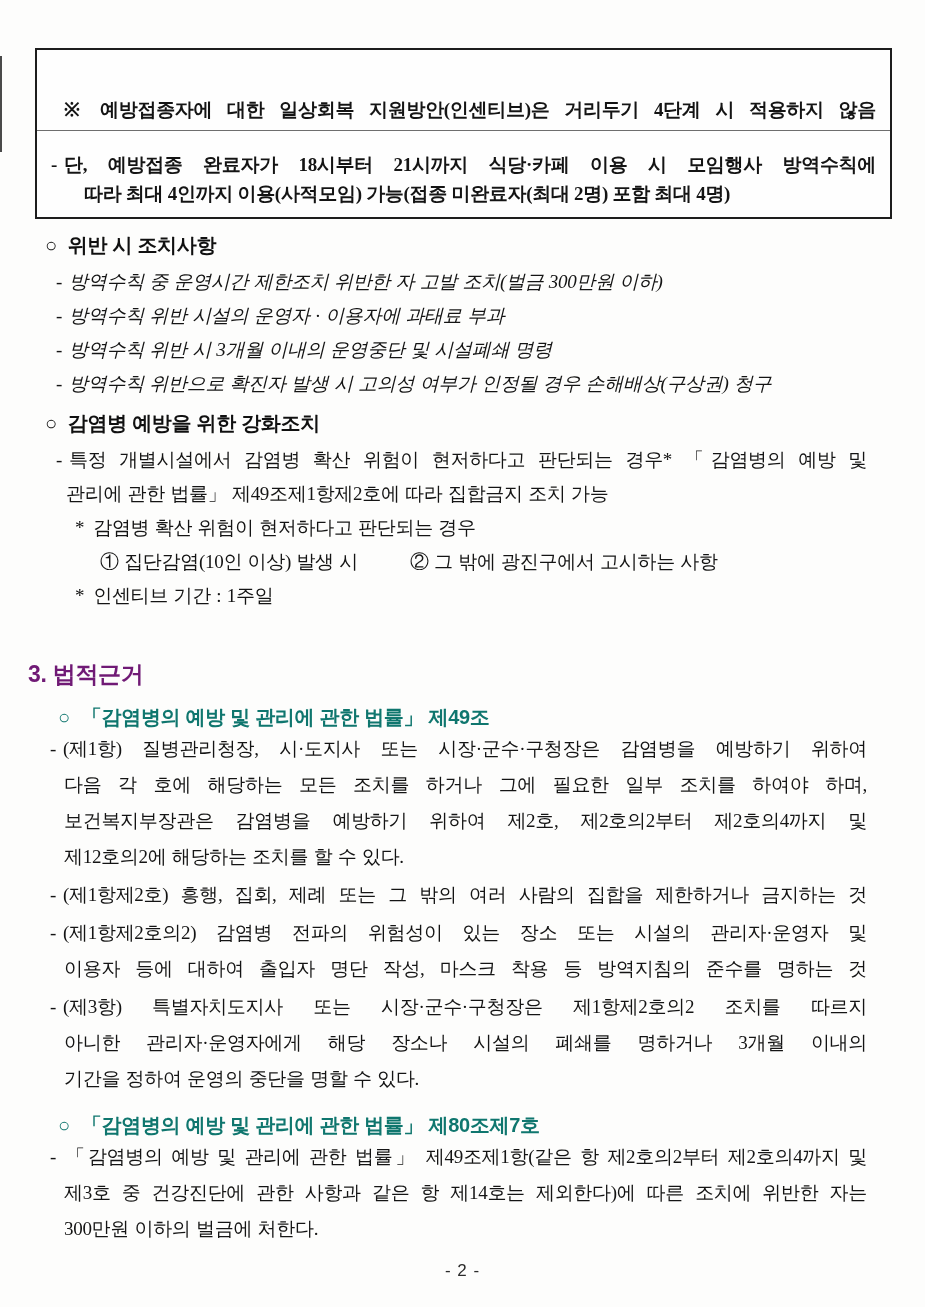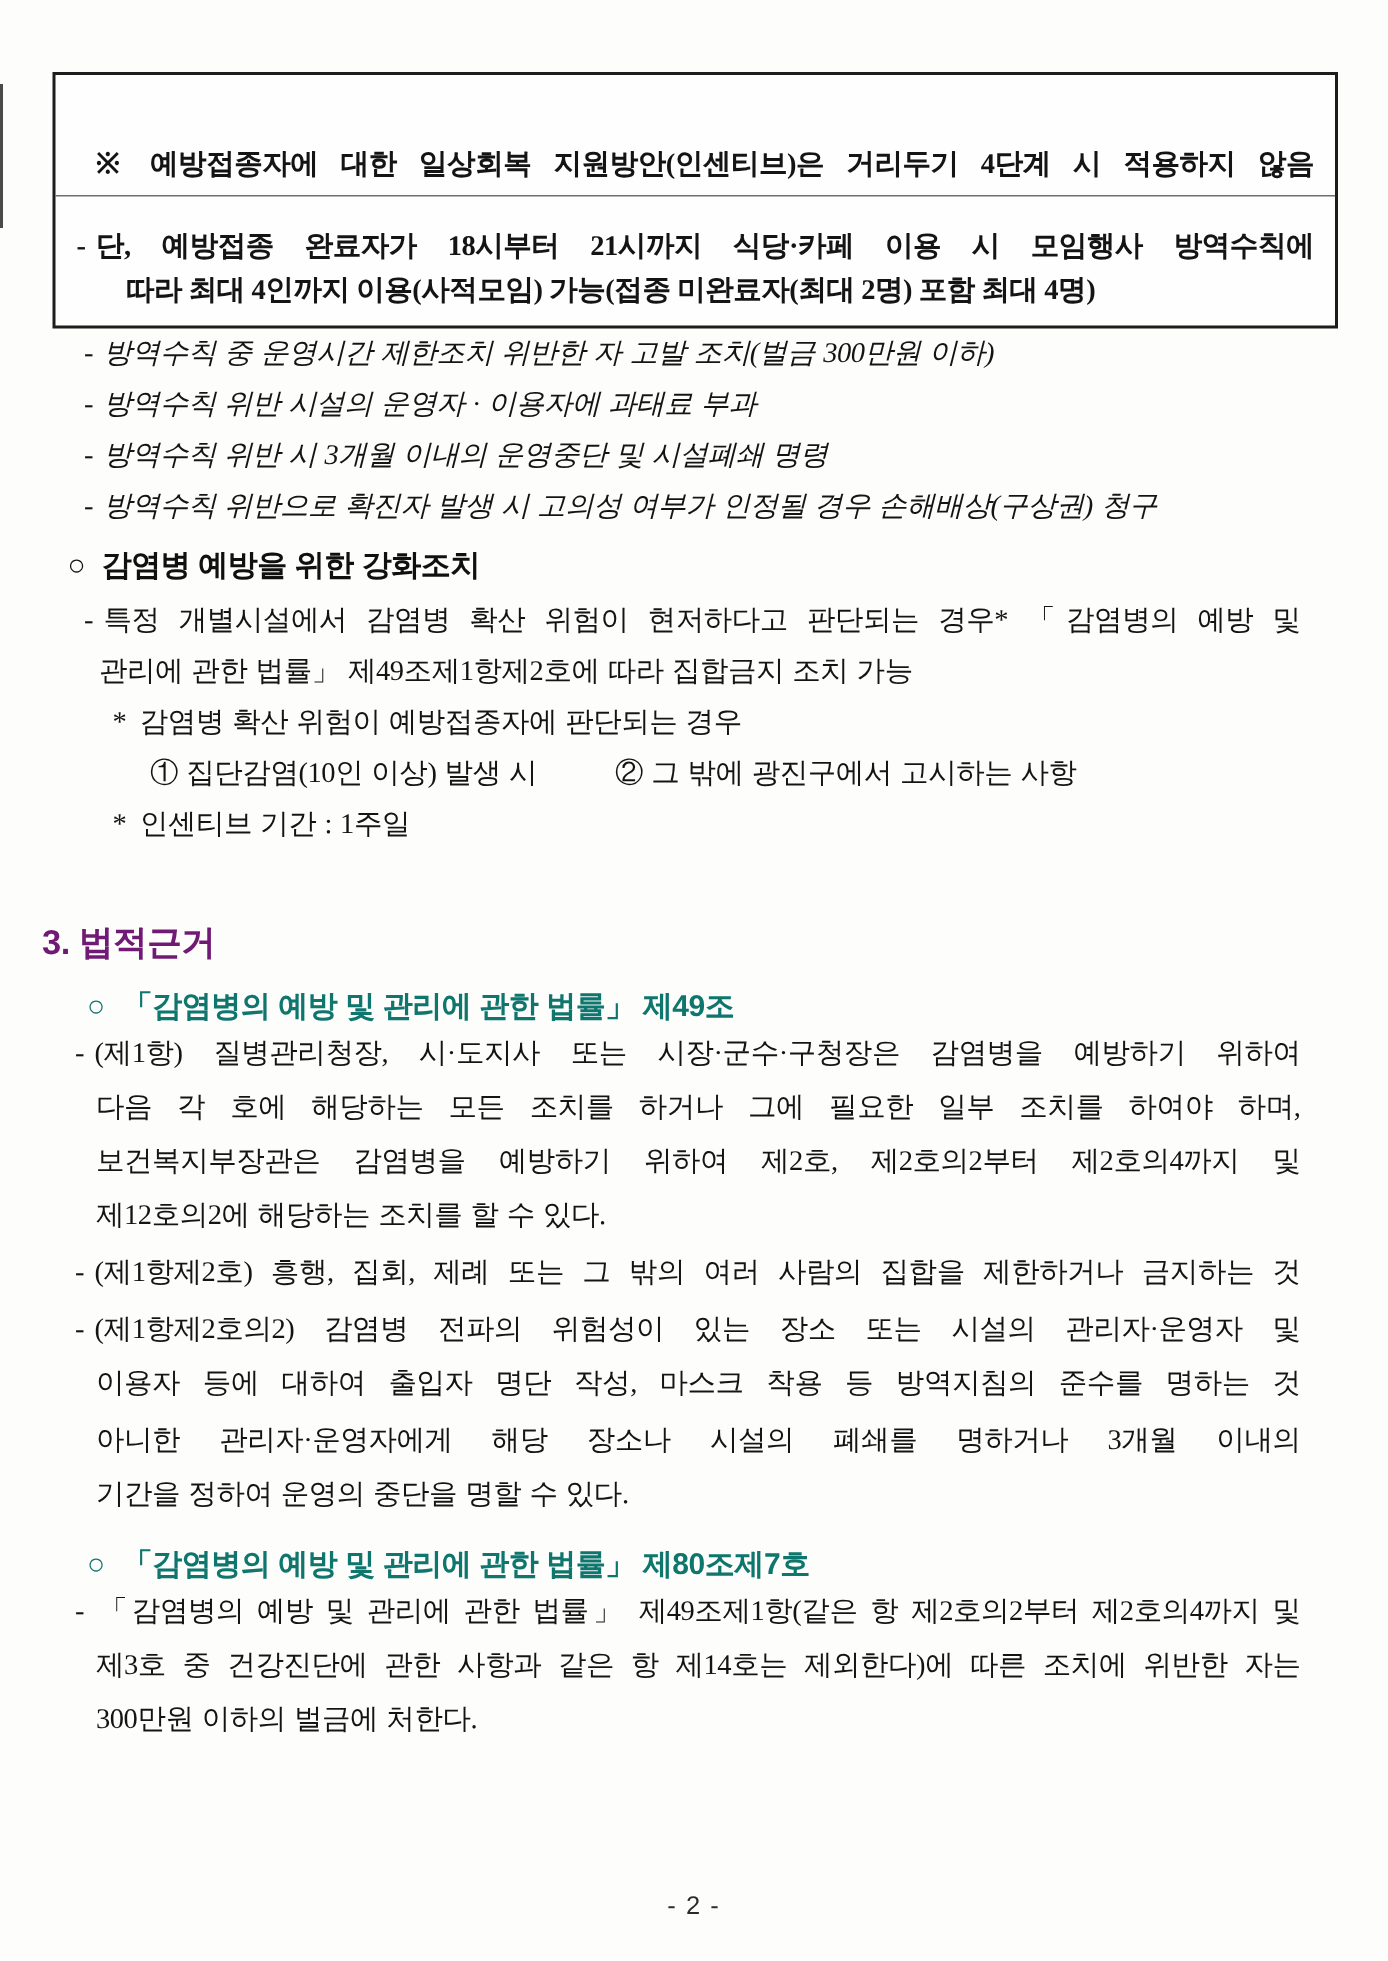--- a/index.html
+++ b/index.html
@@ -86,36 +86,39 @@
   <div class="notice-box">
     <div class="notice-row1">
       <span class="marker">※</span><span>예방접종자에 대한 일상회복 지원방안(인센티브)은 거리두기 4단계 시 적용하지 않음</span>
     </div>
     <div class="notice-row2">
       <span class="pline first"><span class="dash">-</span><span>단, 예방접종 완료자가 18시부터 21시까지 식당·카페 이용 시 모임행사 방역수칙에</span></span>
       <span class="pline cont">따라 최대 4인까지 이용(사적모임) 가능(접종 미완료자(최대 2명) 포함 최대 4명)</span>
     </div>
   </div>
 
+  <div class="h-circle">
+    <span class="bullet">○</span><span>위반 시 조치사항</span>
+  </div>
   <div class="dash-list">
     <span class="item"><span class="dash">-</span><span>방역수칙 중 운영시간 제한조치 위반한 자 고발 조치(벌금 300만원 이하)</span></span>
     <span class="item"><span class="dash">-</span><span>방역수칙 위반 시설의 운영자 · 이용자에 과태료 부과</span></span>
     <span class="item"><span class="dash">-</span><span>방역수칙 위반 시 3개월 이내의 운영중단 및 시설폐쇄 명령</span></span>
     <span class="item"><span class="dash">-</span><span>방역수칙 위반으로 확진자 발생 시 고의성 여부가 인정될 경우 손해배상(구상권) 청구</span></span>
   </div>
 
   <div class="h-circle second">
     <span class="bullet">○</span><span>감염병 예방을 위한 강화조치</span>
   </div>
   <div class="upara">
     <span class="pline just"><span class="dash">-</span><span>특정 개별시설에서 감염병 확산 위험이 현저하다고 판단되는 경우* 「감염병의 예방 및</span></span>
     <span class="pline cont">관리에 관한 법률」 제49조제1항제2호에 따라 집합금지 조치 가능</span>
   </div>
   <div class="note">
-    <span class="star">*</span><span>감염병 확산 위험이 예방접종자에 판단되는 경우</span>
+    <span class="star">*</span><span>감염병 확산 위험이 현저하다고 판단되는 경우</span>
   </div>
   <div class="cases">
     <span>① 집단감염(10인 이상) 발생 시</span><span class="case2">② 그 밖에 광진구에서 고시하는 사항</span>
   </div>
   <div class="note">
     <span class="star">*</span><span>인센티브 기간 : 1주일</span>
   </div>
 
   <div class="h-num">
     <span>3.</span> <span>법적근거</span>
@@ -135,20 +138,21 @@
   <div class="lpara">
     <span class="pline just"><span class="dash">-</span><span>(제1항제2호) 흥행, 집회, 제례 또는 그 밖의 여러 사람의 집합을 제한하거나 금지하는 것</span></span>
   </div>
 
   <div class="lpara">
     <span class="pline just"><span class="dash">-</span><span>(제1항제2호의2) 감염병 전파의 위험성이 있는 장소 또는 시설의 관리자·운영자 및</span></span>
     <span class="pline cont just">이용자 등에 대하여 출입자 명단 작성, 마스크 착용 등 방역지침의 준수를 명하는 것</span>
   </div>
 
   <div class="lpara">
+    <span class="pline just"><span class="dash">-</span><span>(제3항) 특별자치도지사 또는 시장·군수·구청장은 제1항제2호의2 조치를 따르지</span></span>
     <span class="pline cont just">아니한 관리자·운영자에게 해당 장소나 시설의 폐쇄를 명하거나 3개월 이내의</span>
     <span class="pline cont">기간을 정하여 운영의 중단을 명할 수 있다.</span>
   </div>
 
   <div class="law-h">
     <span class="bullet">○</span><span>「감염병의 예방 및 관리에 관한 법률」 제80조제7호</span>
   </div>
 
   <div class="lpara first-p">
     <span class="pline just"><span class="dash">-</span><span>「감염병의 예방 및 관리에 관한 법률」 제49조제1항(같은 항 제2호의2부터 제2호의4까지 및</span></span>

